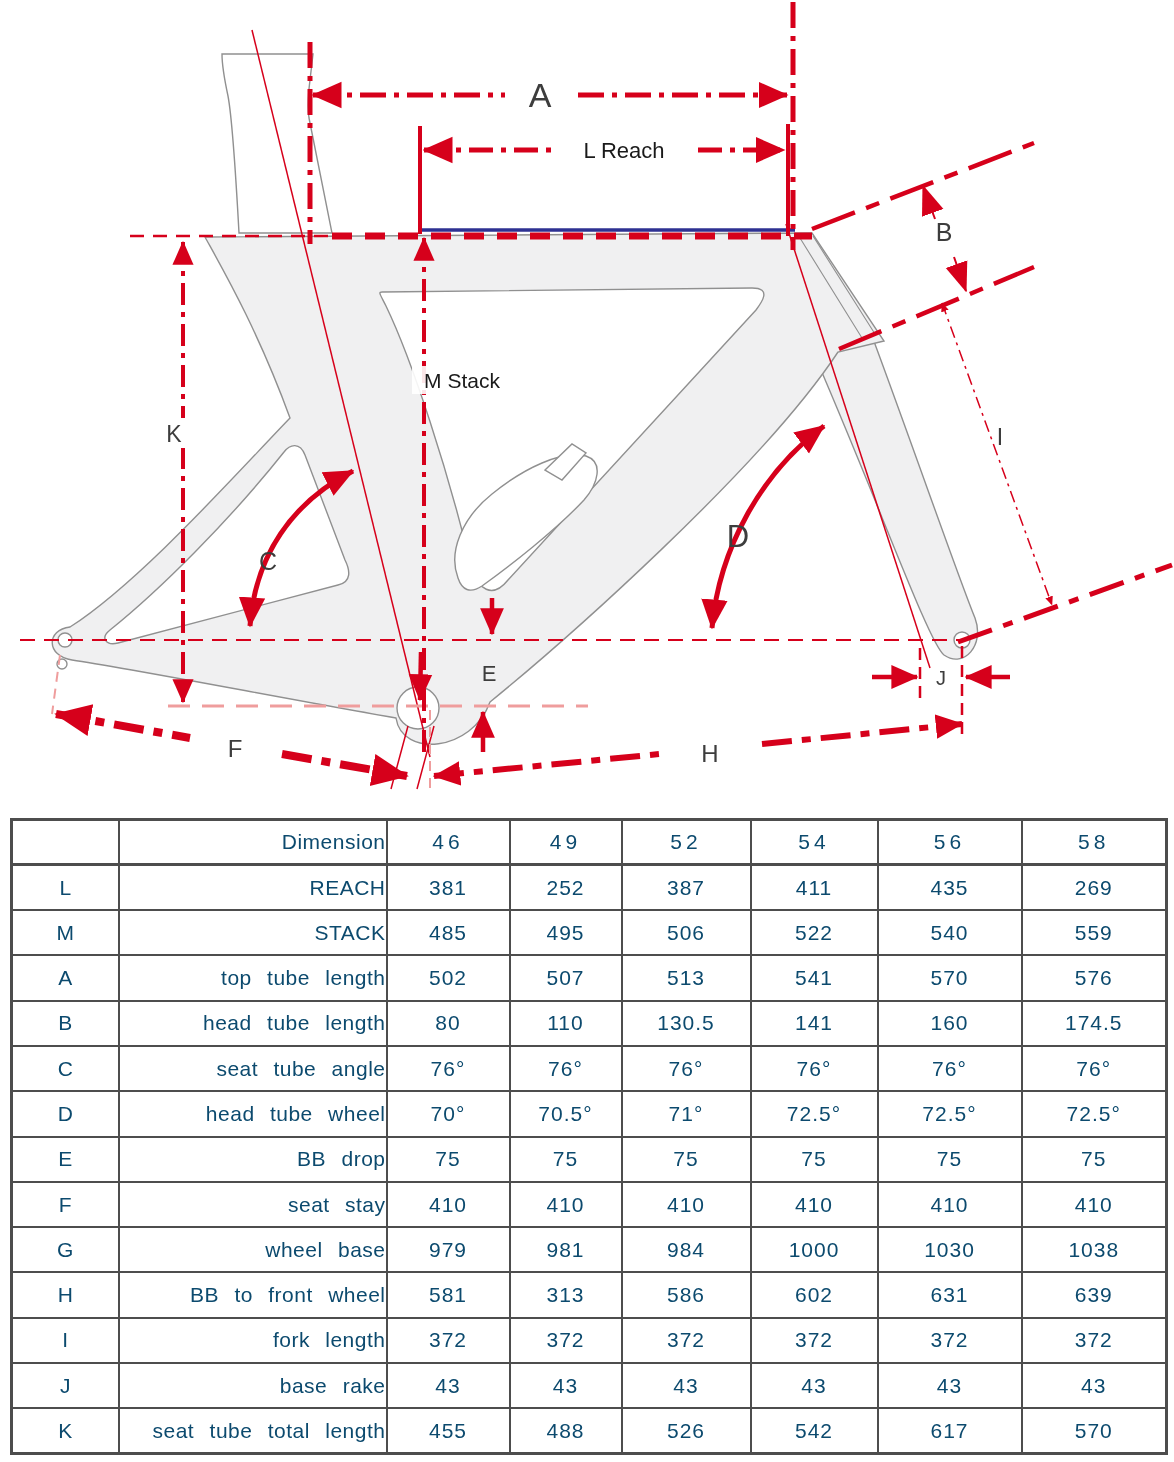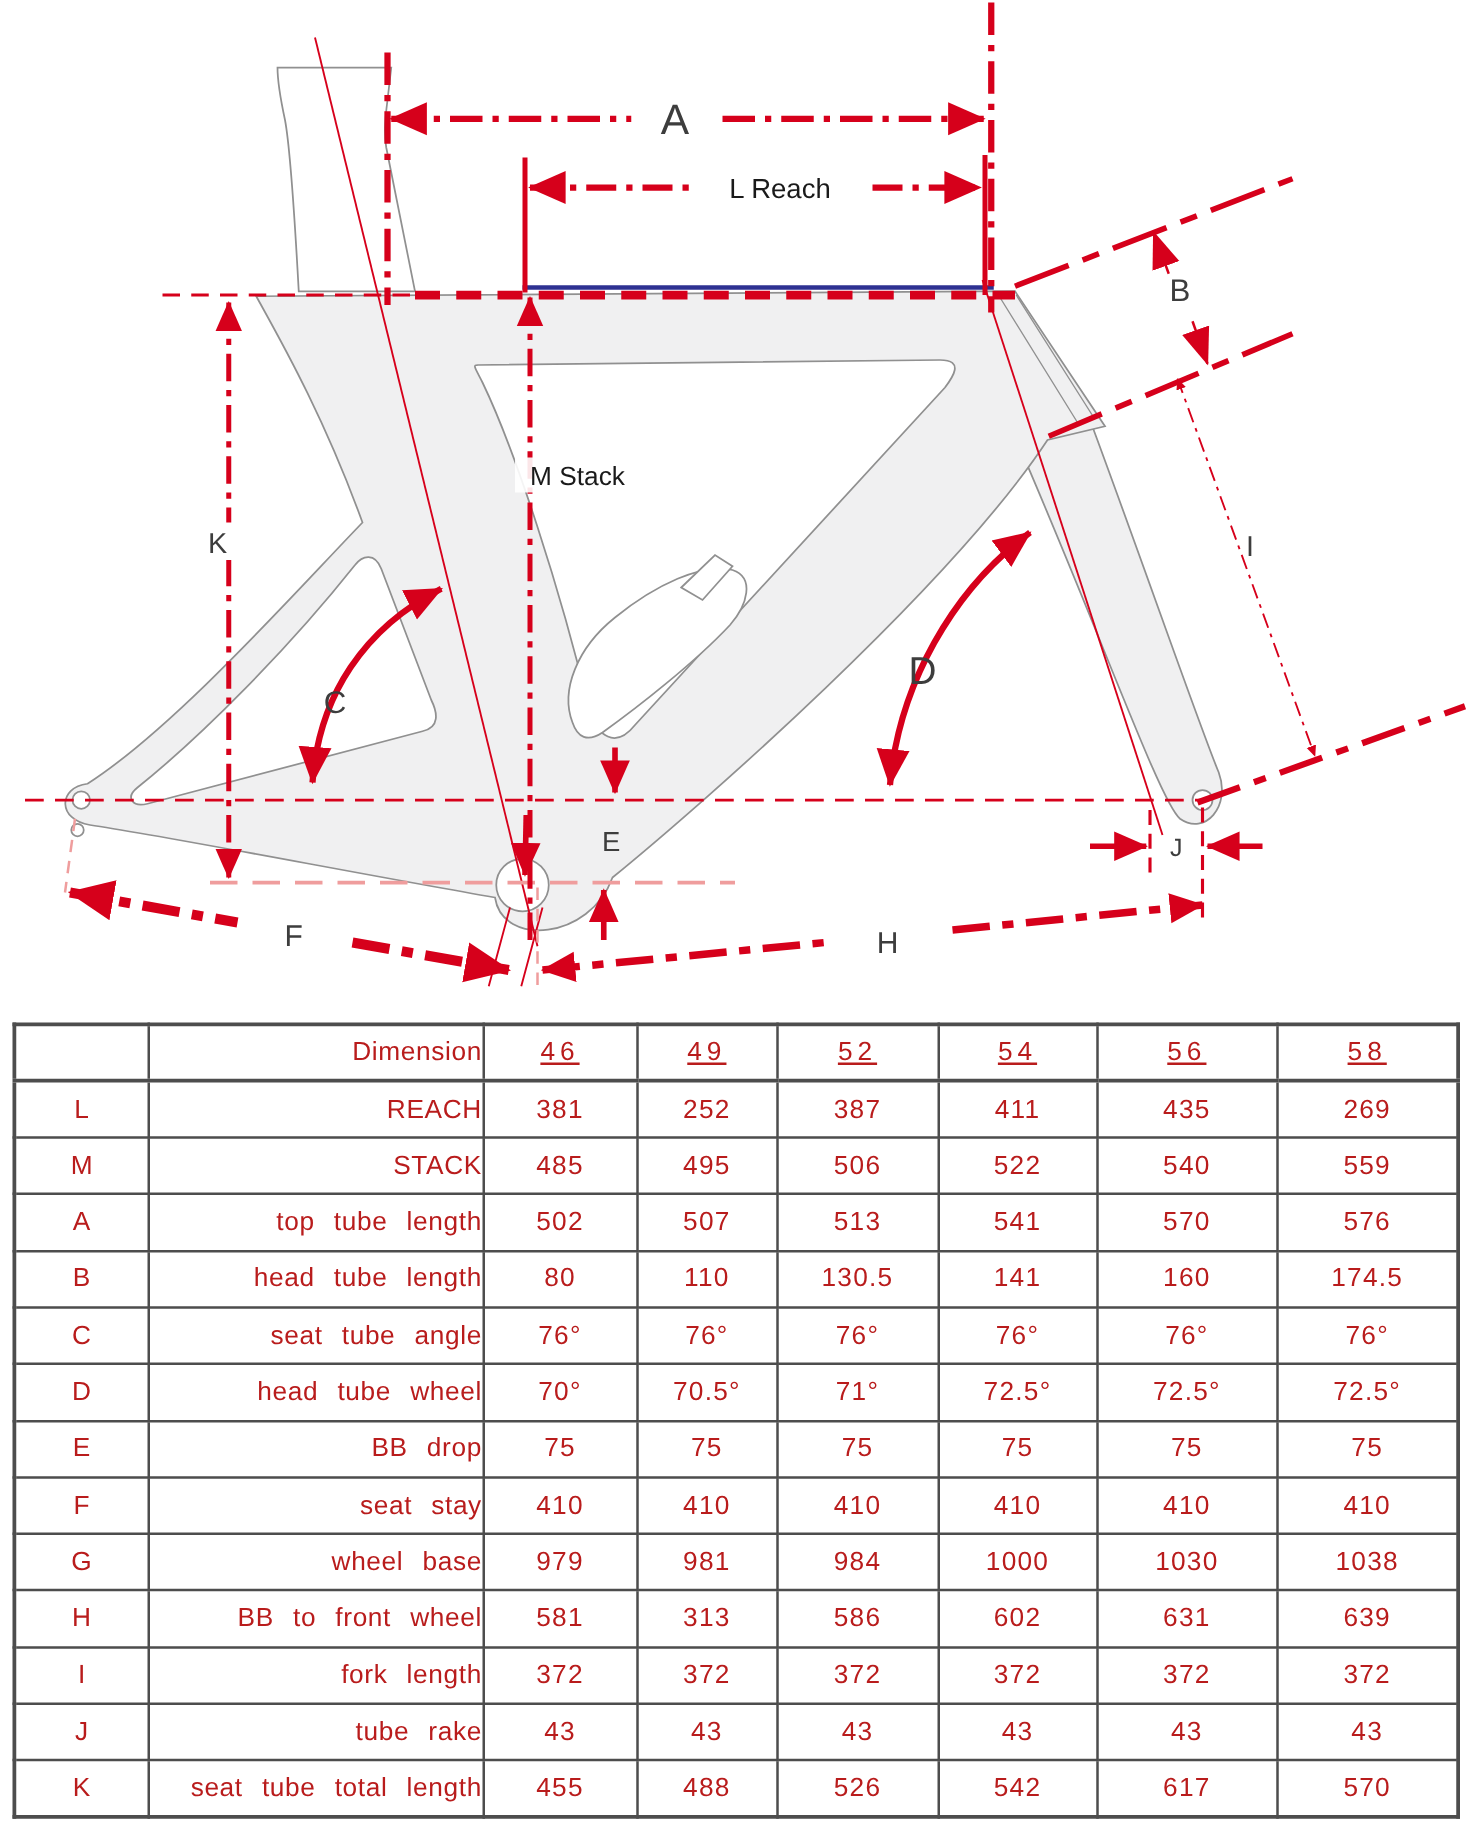--- a/index.html
+++ b/index.html
@@ -5,32 +5,32 @@
   html,body{margin:0;padding:0;background:#fff;}
   body{width:1174px;height:1462px;position:relative;font-family:"Liberation Sans",sans-serif;}
   #diagram-wrap{position:absolute;left:0;top:0;width:1174px;height:812px;}
   svg text{font-family:"Liberation Sans",sans-serif;}
   .dim-letter{fill:#3d3d3d;}
   .dim-label{fill:#1a1a1a;}
 
   
   #table-wrap{position:absolute;left:10px;top:818px;width:1155px;height:635px;}
   table.spec{border-collapse:collapse;width:1155px;table-layout:fixed;
-             color:#b91c1c;font-size:21px;}
+             color:#0c4a6e;font-size:21px;}
   table.spec td,table.spec th{border:2px solid #4d4d4d;padding:0;margin:0;
              font-weight:normal;overflow:hidden;white-space:nowrap;}
   table.spec{border:3px solid #4d4d4d;}
   tr.hdr{height:46px;}
   tr.hdr td{border-bottom:3px solid #4d4d4d;}
   table.spec tr{height:45.3px;}
   .c-letter{text-align:center;}
   .c-label{text-align:right;padding-left:26px;word-spacing:9px;letter-spacing:0.5px;}
   .c-val{text-align:center;letter-spacing:1px;}
   .c-dim{text-align:right;padding-right:44px;letter-spacing:0.5px;}
-  .c-size{text-align:center;letter-spacing:4px;text-decoration:underline;}
+  .c-size{text-align:center;letter-spacing:4px;}
   col.w0{width:107px;} col.w1{width:268px;} col.w2{width:123px;} col.w3{width:112px;}
   col.w4{width:129px;} col.w5{width:127px;} col.w6{width:144px;} col.w7{width:145px;}
 </style>
 </head>
 <body>
 
 <div id="diagram-wrap">
 <svg width="1174" height="812" viewBox="0 0 1174 812">
   <defs>
     <marker id="ah" viewBox="0 0 10 10" refX="9.5" refY="5" markerWidth="6" markerHeight="6" orient="auto-start-reverse">
@@ -275,21 +275,21 @@
           <td class="c-label">fork length</td>
           <td class="c-val">372</td>
           <td class="c-val">372</td>
           <td class="c-val">372</td>
           <td class="c-val">372</td>
           <td class="c-val">372</td>
           <td class="c-val">372</td>
         </tr>
         <tr>
           <td class="c-letter">J</td>
-          <td class="c-label">tube rake</td>
+          <td class="c-label">base rake</td>
           <td class="c-val">43</td>
           <td class="c-val">43</td>
           <td class="c-val">43</td>
           <td class="c-val">43</td>
           <td class="c-val">43</td>
           <td class="c-val">43</td>
         </tr>
         <tr>
           <td class="c-letter">K</td>
           <td class="c-label">seat tube total length</td>

